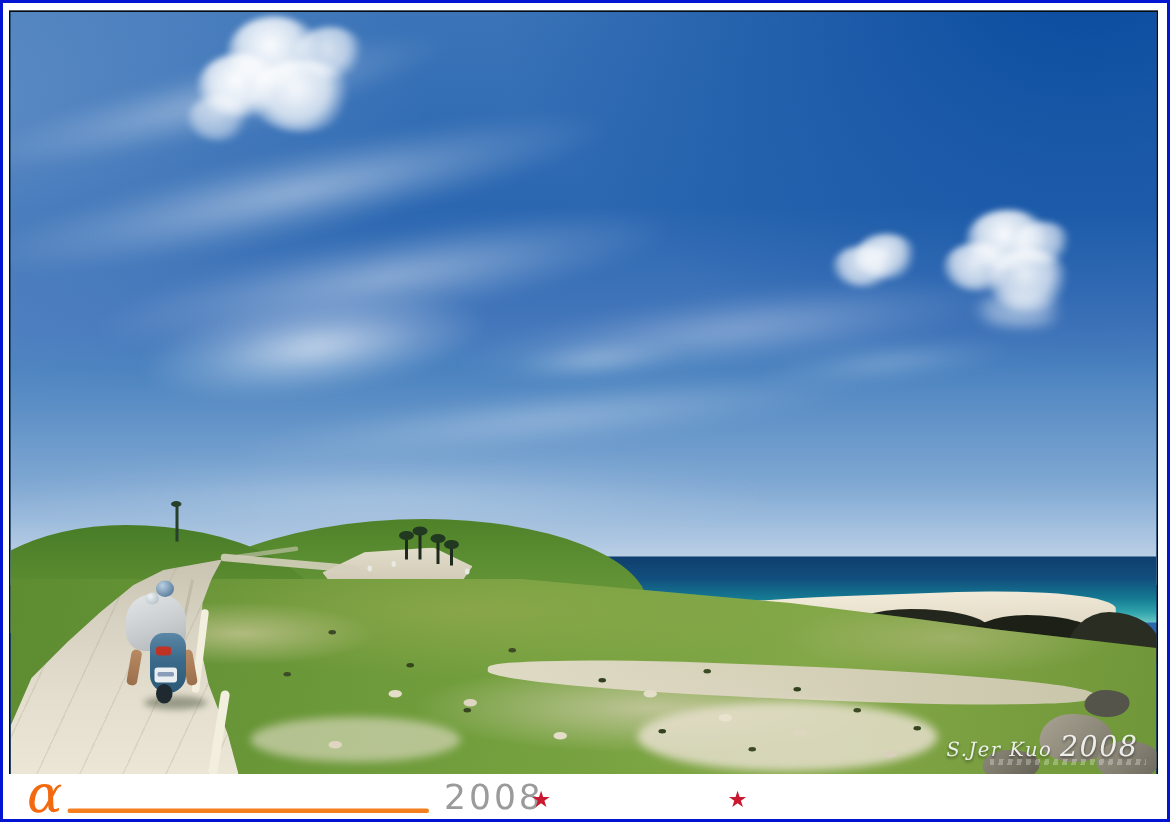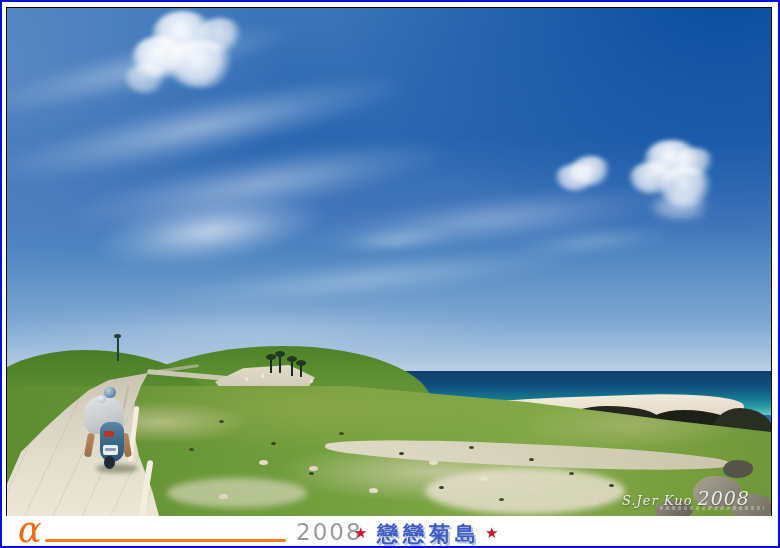--- a/index.html
+++ b/index.html
@@ -129,21 +129,21 @@
     background:radial-gradient(circle at 35% 30%,#b9d0e2,#5d7fa0 75%);}
   .sc-helmetB{left:18px;top:15px;width:9px;height:8px;border-radius:50%;
     background:radial-gradient(circle at 35% 30%,#eef2f4,#b9c4cc 75%);}
   .sc-body{left:21px;top:42px;width:24px;height:40px;border-radius:9px 9px 12px 12px;
     background:linear-gradient(to bottom,#5c87a6 0%,#3c6a8a 45%,#2a5876 100%);}
   .sc-light{left:25px;top:51px;width:10px;height:6px;border-radius:2px;background:#c03224;}
   .sc-plate{left:24px;top:65px;width:15px;height:10px;border-radius:2px;background:#eaeef0;}
   .sc-plate-text{left:2px;top:3px;width:11px;height:3px;background:rgba(58,90,140,.55);border-radius:1px;}
   .sc-wheel{left:25px;top:76px;width:11px;height:13px;border-radius:50%;background:#1e2a30;}
   
-  .wm{left:615px;top:479px;width:146px;height:26px;text-align:left;}
+  .wm{left:615px;top:479px;width:146px;height:26px;text-align:center;}
   .wm-line{position:static;display:inline;font-family:"DejaVu Serif",serif;font-style:italic;
     color:rgba(255,255,255,.88);text-shadow:0 1px 2px rgba(0,0,0,.45);letter-spacing:1px;}
   .wm-sig{font-size:13px;}
   .wm-year{font-size:19px;}
   .wm-sub{left:38px;top:19px;width:104px;height:4px;opacity:.55;filter:blur(.4px);
     background:repeating-linear-gradient(100deg,rgba(255,255,255,.5) 0 3px,rgba(255,255,255,0) 3px 6px);}
   
   .caption{position:absolute;left:0;top:514px;width:780px;height:32px;background:#fff;}
   .caption *{position:absolute;}
   .alpha{left:16px;top:-4px;font-family:"DejaVu Serif",serif;font-style:italic;font-size:35px;line-height:36px;}
@@ -255,16 +255,15 @@
       <span class="wm-line wm-year">2008</span>
       <div class="wm-sub"></div>
     </div>
   </div>
 
   <div class="caption">
     <div class="alpha" style="color: rgb(242, 105, 15);">α</div>
     <div class="rule" style="background-color: rgb(245, 126, 30);"></div>
     <div class="year" style="color: rgb(155, 155, 155);">2008</div>
     <div class="star starL" style="color: rgb(201, 24, 47);">★</div>
-    <div class="title" style="color: rgb(61, 92, 200);">戀戀菊島</div>
     <div class="star starR" style="color: rgb(201, 24, 47);">★</div>
   </div>
 </div>
 
 </body></html>

